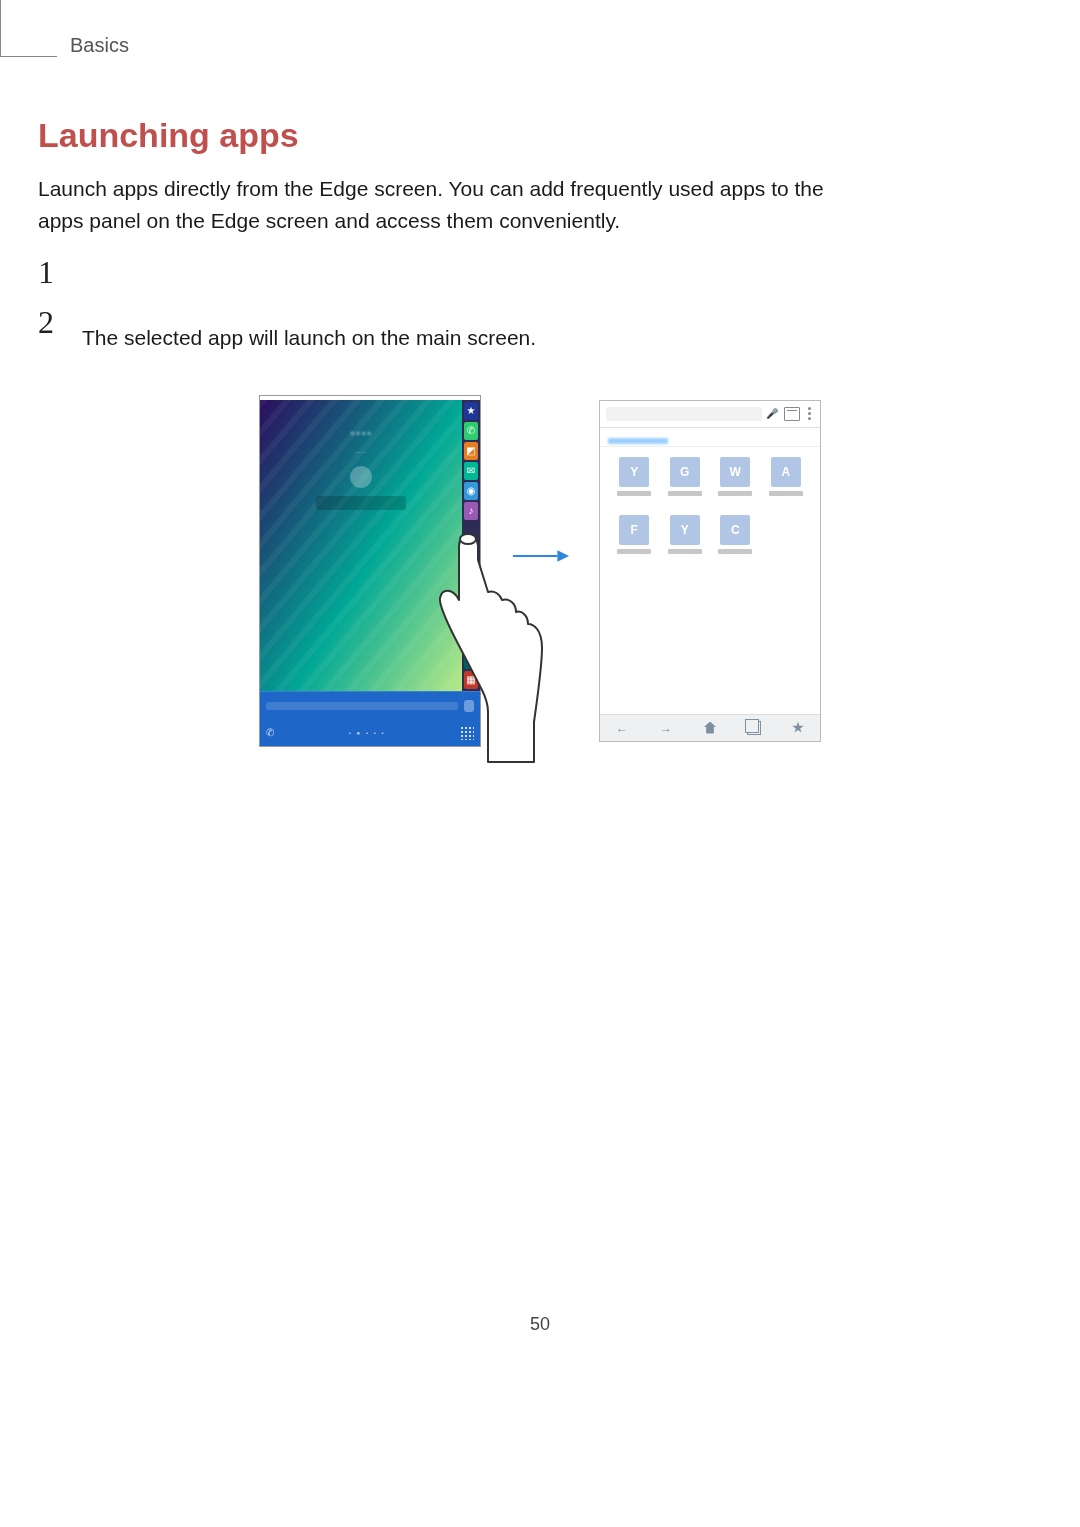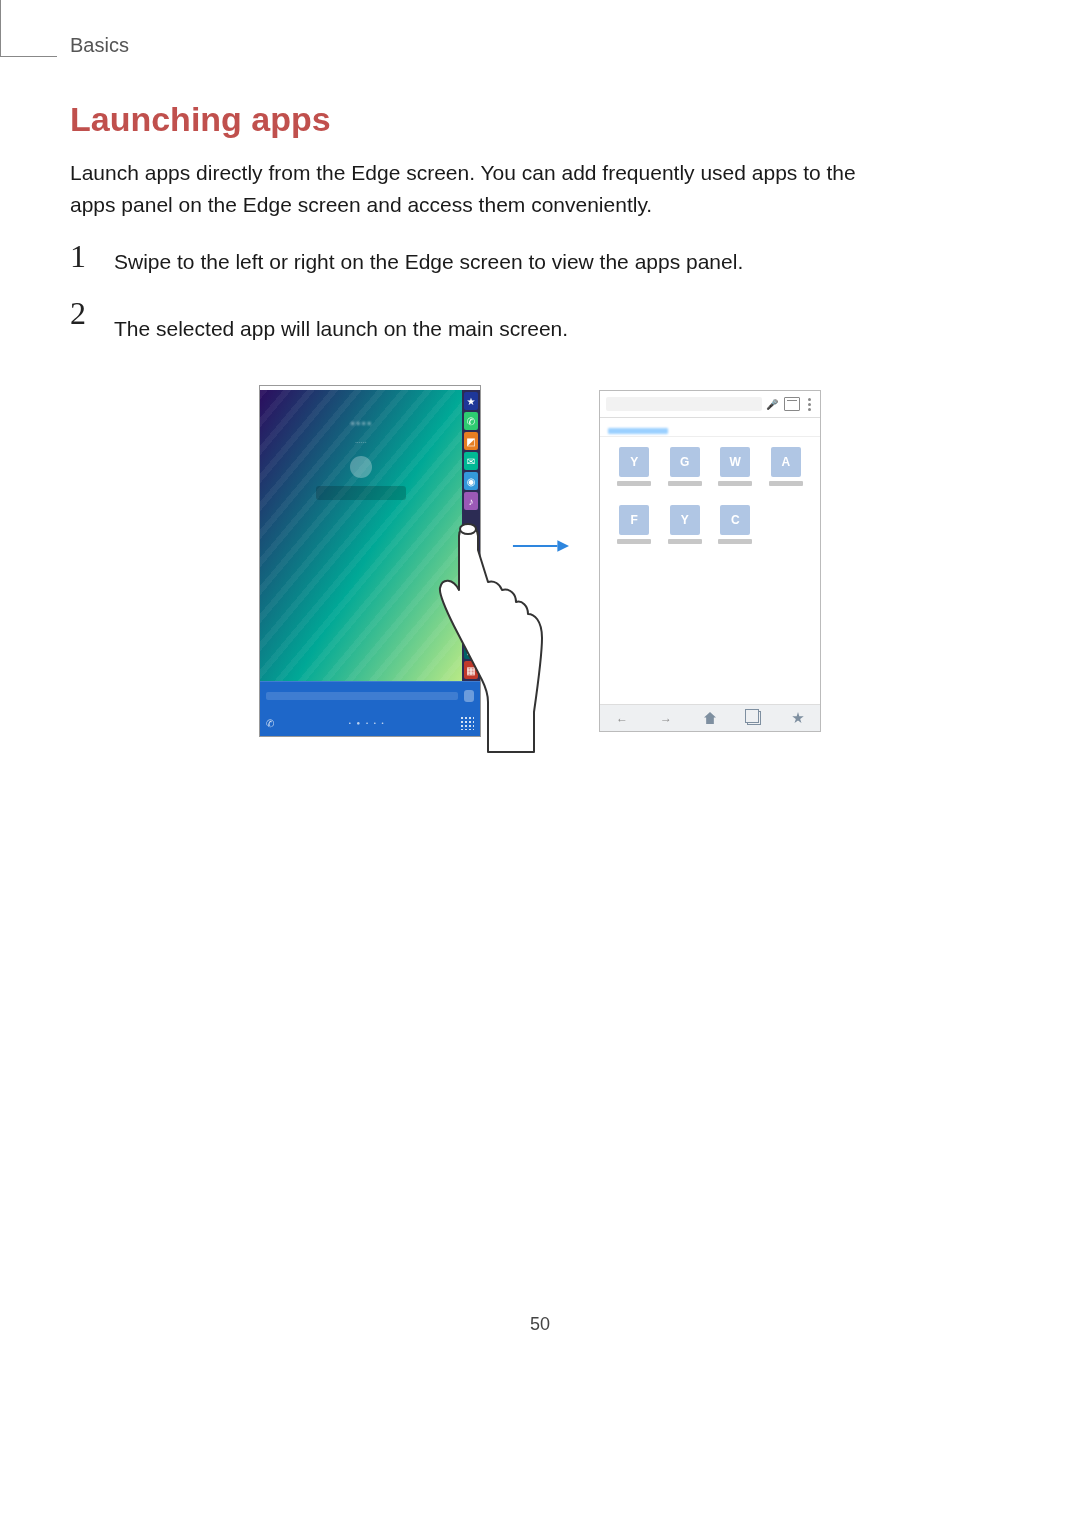--- a/index.html
+++ b/index.html
@@ -8,21 +8,21 @@
     width: 1080px;
     font-family: -apple-system, "Segoe UI", Arial, Helvetica, sans-serif;
     color: #1a1a1a;
     background: #fff;
   }
   .page {
     position: relative;
     width: 1080px;
     height: 1375px;
     box-sizing: border-box;
-    padding: 0 70px;
+    padding: 0 38px;
   }
   .header-rule {
     position: absolute;
     left: 0;
     top: 0;
     height: 56px;
     border-left: 1px solid #888;
     border-bottom: 1px solid #888;
     width: 56px;
   }
@@ -33,21 +33,21 @@
     font-size: 20px;
     color: #555;
   }
   .content {
     padding-top: 100px;
   }
   h2.section {
     color: #c0504d;
     font-weight: 700;
     font-size: 34px;
-    margin: 0 0 18px 0;
+    margin: 16px 0 18px 0;
   }
   p.body {
     font-size: 21px;
     line-height: 1.5;
     margin: 13px 0 18px 0;
     max-width: 820px;
   }
   .steps {
     margin-top: 20px;
   }
@@ -281,21 +281,20 @@
   <div class="crumb">Basics</div>
 
   <div class="content">
     <h2 class="section">Launching apps</h2>
 
     <p class="body">Launch apps directly from the Edge screen. You can add frequently used apps to the apps panel on the Edge screen and access them conveniently.</p>
 
     <div class="steps">
       <div class="step">
         <div class="step-num">1</div>
-        <div class="step-body">Swipe to the left or right on the Edge screen to view the apps panel.</div>
       </div>
       <div class="step">
         <div class="step-num">2</div>
         <div class="step-body">
           <span class="extra">The selected app will launch on the main screen.</span>
         </div>
       </div>
     </div>
 
     <div class="illus-row">

